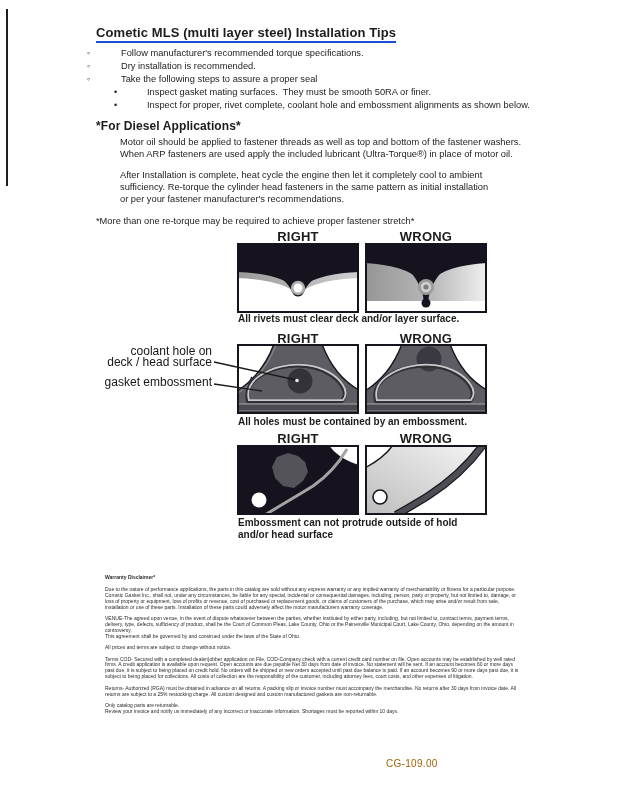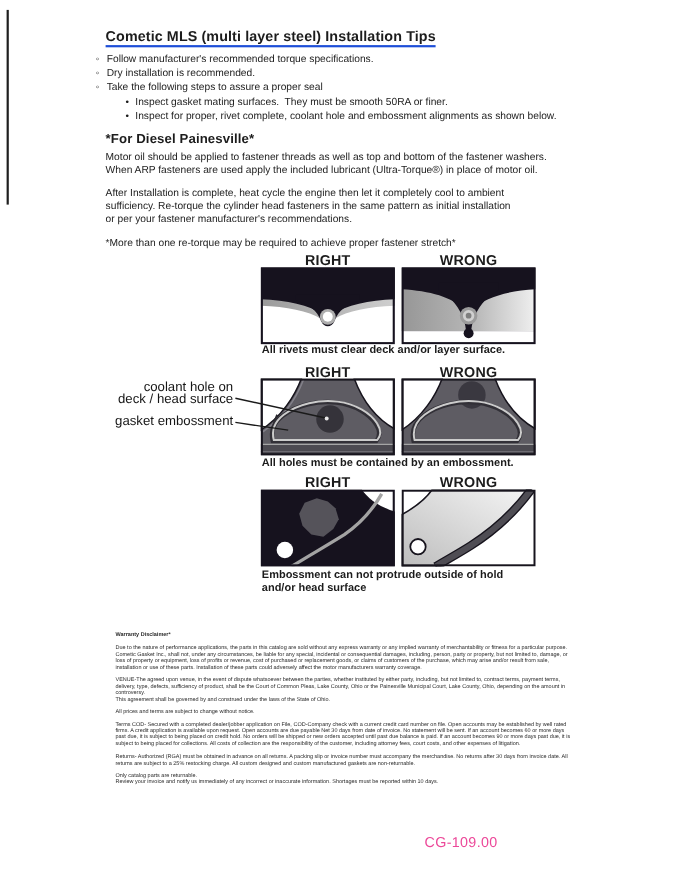--- a/index.html
+++ b/index.html
@@ -13,21 +13,21 @@
   .edge-mark { left:6px; top:9px; width:2px; height:177px; background:#1f1f1f; }
 
   .title { left:96px; top:25px; font-size:13px; font-weight:bold;
            border-bottom:2px solid #1d4ed8; padding-bottom:1px; letter-spacing:0.1px; }
 
   .bullets { left:87px; top:47px; font-size:9.3px; line-height:13px; }
   .b-row { display:flex; }
   .b-marker { width:10px; font-size:9px; line-height:13px; }
   .sub { margin-left:27px; }
   .sub .b-marker { width:9px; }
-  .line { white-space:pre; }
+  .line { white-space:pre;margin-left:24px; }
 
   .diesel-head { left:96px; top:119px; font-size:12px; font-weight:bold; letter-spacing:0.1px; }
   .para { font-size:9.3px; line-height:11.8px; }
   .p1 { left:96px; top:137px; }
   .p2 { left:96px; top:170px; }
   .note { left:96px; top:216px; font-size:9.3px;text-align:center; }
 
   .dg-header { width:122px; text-align:center; font-size:13px; font-weight:bold; letter-spacing:0.2px; }
   .hdr-r1 { left:237px; top:229px; } .hdr-w1 { left:365px; top:229px; }
   .hdr-r2 { left:237px; top:331px; } .hdr-w2 { left:365px; top:331px; }
@@ -46,21 +46,21 @@
   .anno { font-size:12px; line-height:11px; text-align:right; width:152px; left:60px; color:#161616; }
   .anno-coolant { top:346px; }
   .anno-emboss { top:377px; }
   .leader-overlay { left:0; top:0; width:618px; height:800px; pointer-events:none; }
 
   .disclaimer { left:105px; top:575px; width:415px; font-size:5px; line-height:5.9px; color:#2a2a2a; }
   .disclaimer .dh { font-weight:bold; margin-bottom:6px; }
   .disclaimer p { margin-bottom:5.5px; }
   .disclaimer .tight { margin-bottom:0; }
 
-  .page-num { left:386px; top:758px; font-size:13px; letter-spacing:0.3px; color:#ec4899; }
+  .page-num { left:386px; top:758px; font-size:10px; letter-spacing:0.3px; color:#a16207; }
 </style>
 </head>
 <body>
 
 <div class="page">
 
   <div class="abs edge-mark"></div>
 
   <div class="abs title">Cometic MLS (multi layer steel) Installation Tips</div>
 
@@ -80,21 +80,21 @@
     <div class="b-row sub">
       <span class="b-marker">•</span>
       <span class="line">Inspect gasket mating surfaces.  They must be smooth 50RA or finer.</span>
     </div>
     <div class="b-row sub">
       <span class="b-marker">•</span>
       <span class="line">Inspect for proper, rivet complete, coolant hole and embossment alignments as shown below.</span>
     </div>
   </div>
 
-  <div class="abs diesel-head">*For Diesel Painesville*</div>
+  <div class="abs diesel-head">*For Diesel Applications*</div>
 
   <div class="abs para p1">
     <div class="line">Motor oil should be applied to fastener threads as well as top and bottom of the fastener washers.</div>
     <div class="line">When ARP fasteners are used apply the included lubricant (Ultra-Torque®) in place of motor oil.</div>
   </div>
 
   <div class="abs para p2">
     <div class="line">After Installation is complete, heat cycle the engine then let it completely cool to ambient</div>
     <div class="line">sufficiency. Re-torque the cylinder head fasteners in the same pattern as initial installation</div>
     <div class="line">or per your fastener manufacturer's recommendations.</div>

